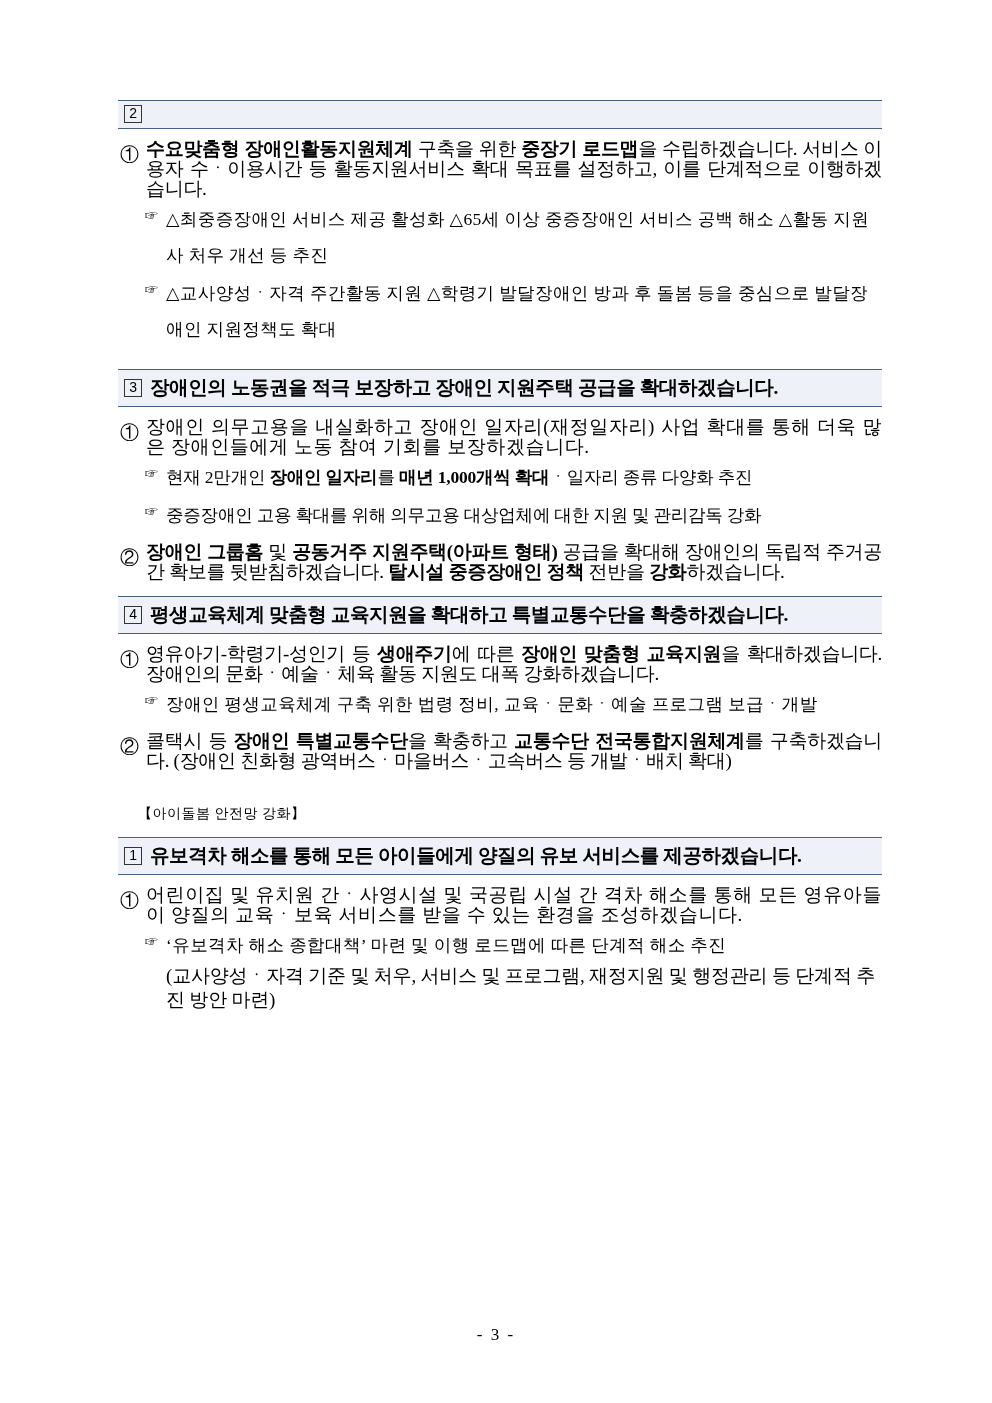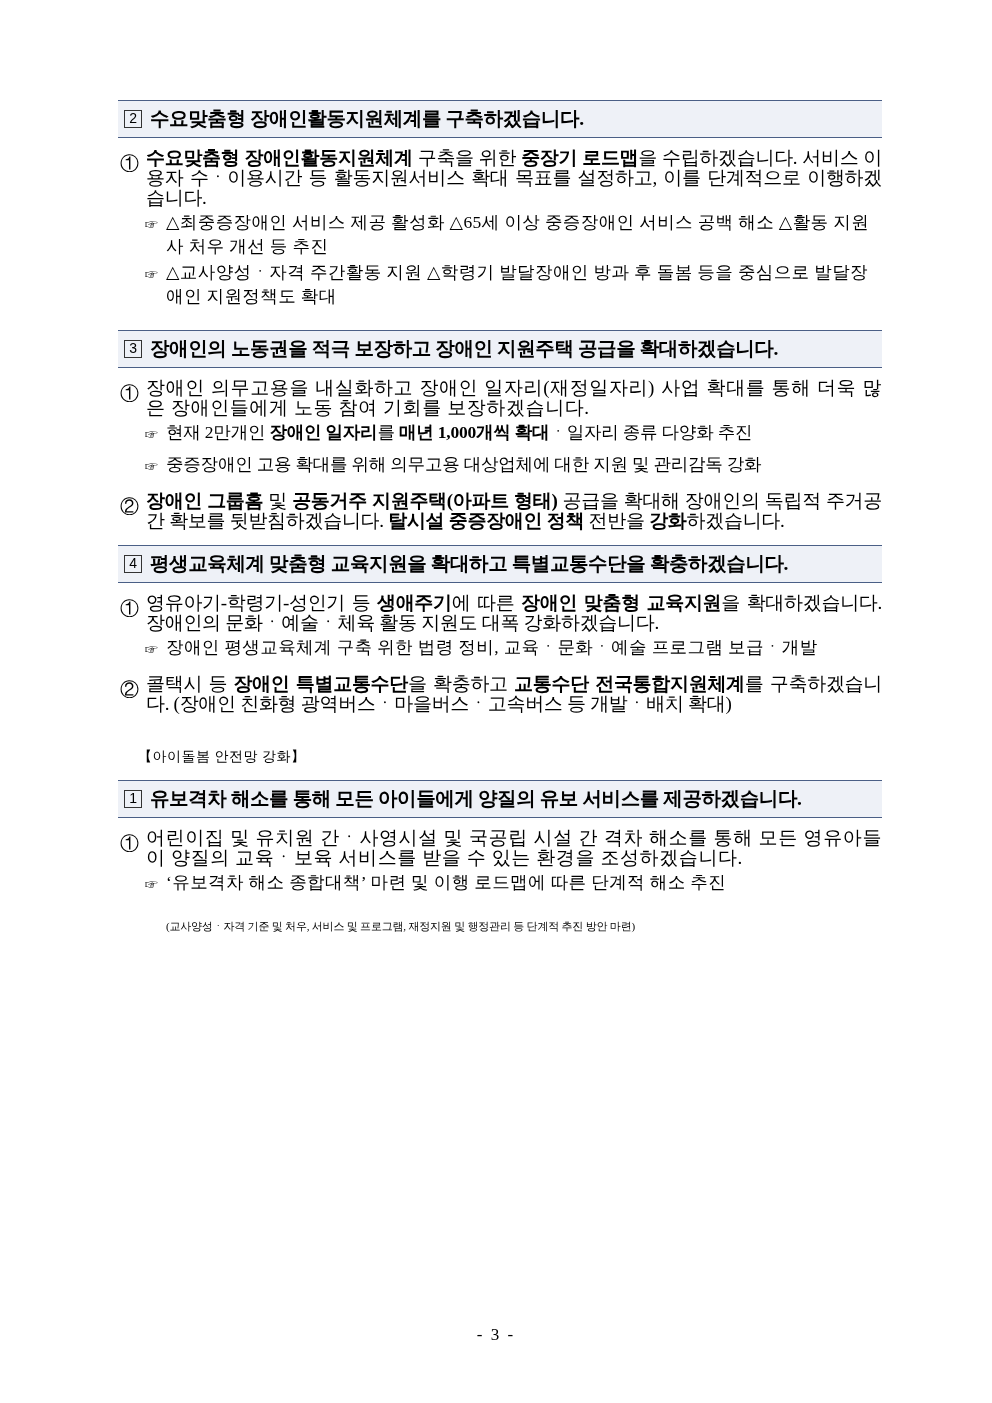--- a/index.html
+++ b/index.html
@@ -87,64 +87,63 @@
   .sub-mark {
     flex: none;
     width: 22px;
     font-size: 15px;
     line-height: 30px;
     color: #000;
   }
   .sub-body {
     flex: 1;
     font-size: 17.5px;
-    line-height: 24px;
+    line-height: 36px;
     letter-spacing: -0.2px;
   }
   .sub-body.sp { letter-spacing: 0.4px; }
 
   .gap-lg { height: 22px; }
   .gap-md { height: 14px; }
 
   
   .chapter {
     font-size: 14px;
     font-weight: normal;
     letter-spacing: 0.5px;
     margin: 34px 0 14px 20px;
   }
 
   
   .note {
-    font-size: 11px;
+    font-size: 19px;
     line-height: 24px;
     letter-spacing: -0.2px;
     padding-left: 48px;
-    margin-top: 14px;
+    margin-top: 1px;
   }
 
   
   .page-num {
     position: absolute;
     left: 0;
     right: 0;
     bottom: 58px;
     text-align: center;
     font-size: 17px;
     letter-spacing: 2px;
   }
 </style>
 </head>
 <body>
 
 <div class="page">
 
   <div class="section-head">
     <span class="sec-num">2</span>
-    <span class="sec-title">수요맞춤형 장애인활동지원체계를 구축하겠습니다.</span>
   </div>
 
   <div class="item">
     <span class="circ">①</span>
     <span class="item-body"><b>수요맞춤형 장애인활동지원체계</b> 구축을 위한 <b>중장기 로드맵</b>을 수립하겠습니다. 서비스 이용자 수ㆍ이용시간 등 활동지원서비스 확대 목표를 설정하고, 이를 단계적으로 이행하겠습니다.</span>
   </div>
 
   <div class="sub">
     <span class="sub-mark">☞</span>
     <span class="sub-body sp">△최중증장애인 서비스 제공 활성화 △65세 이상 중증장애인 서비스 공백 해소 △활동 지원사 처우 개선 등 추진</span>

